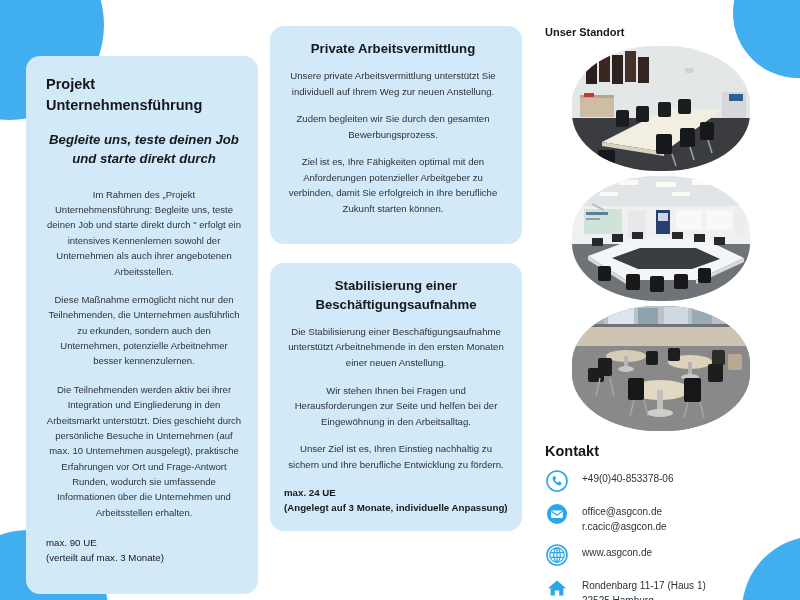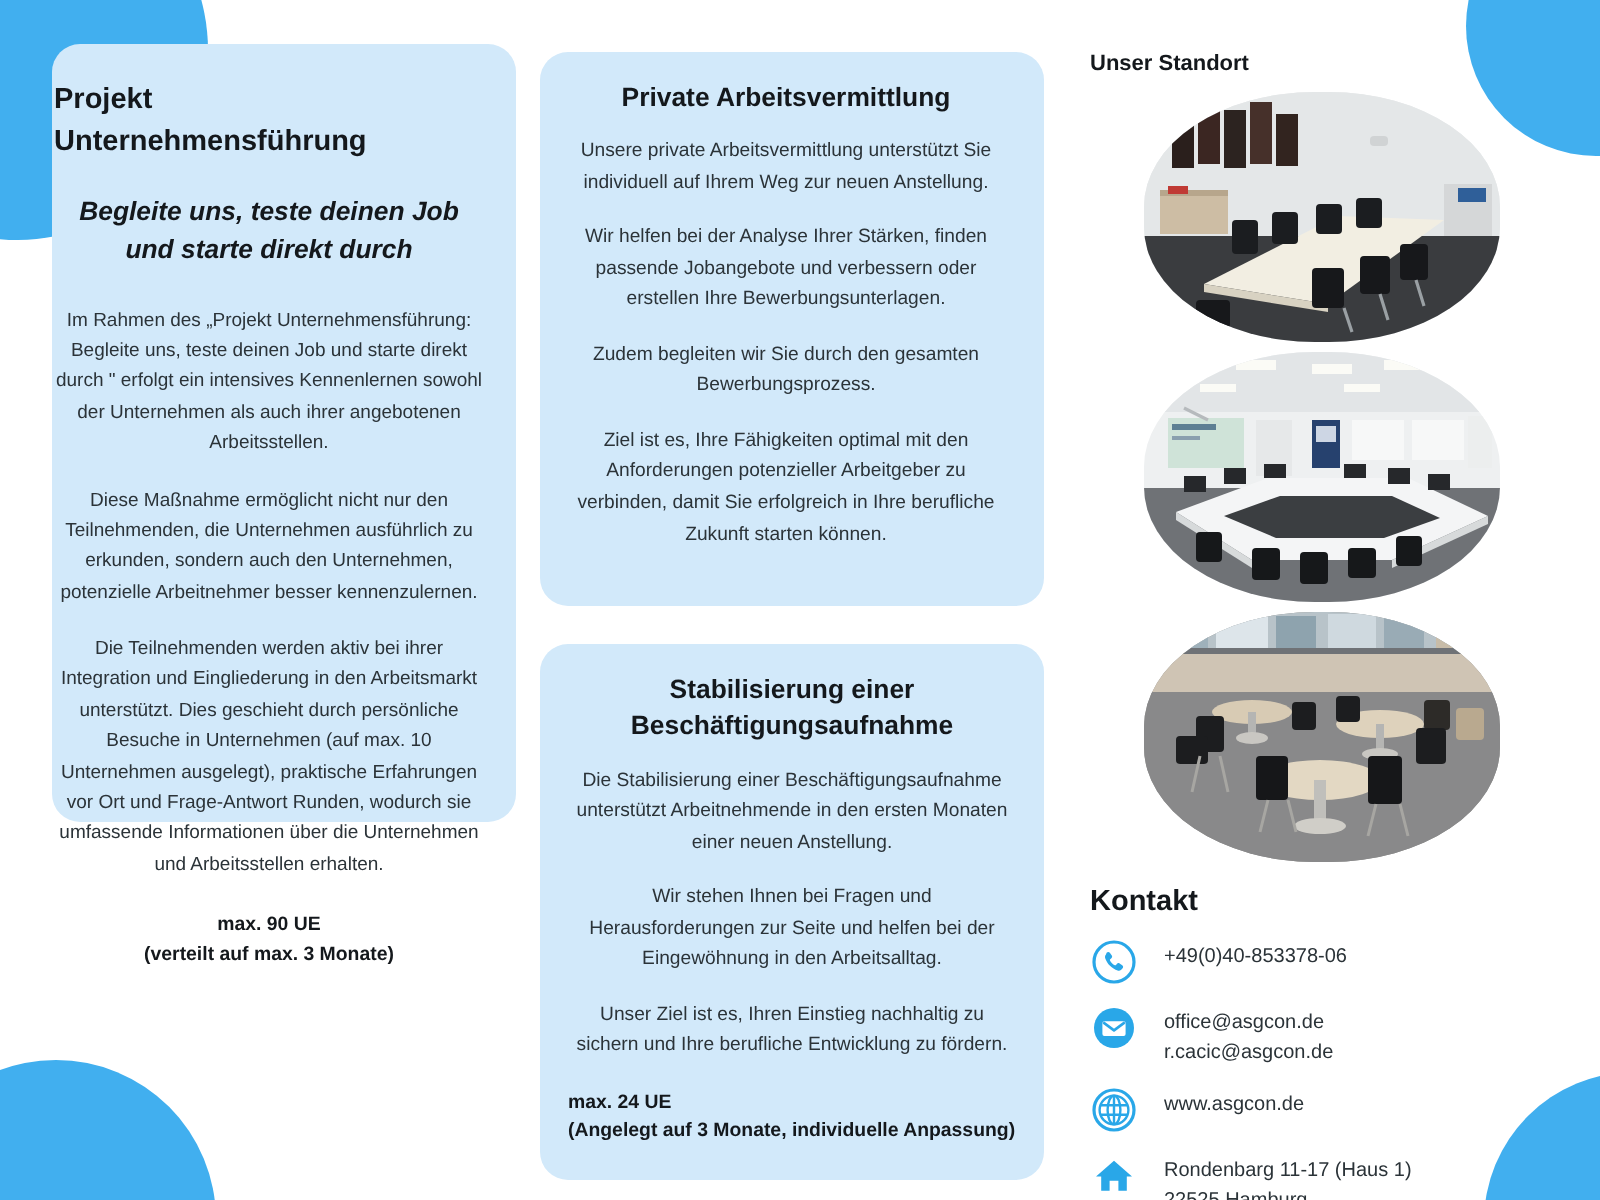--- a/index.html
+++ b/index.html
@@ -40,22 +40,23 @@
   .col-mid    { left: 270px; top: 26px;  width: 252px; }
   .col-right  { left: 545px; top: 26px;  width: 232px; }
 
   .card {
     background: #D2E9FA;
     border-radius: 14px;
     box-sizing: border-box;
   }
 
   .card-left {
-    padding: 18px 16px 22px 1px;
-    height: 389px;
+    padding: 18px 16px 22px 20px;
+    height: 538px;
+    margin-top: 34px;
   }
   .card-mid-1 {
     padding: 14px 20px 16px 14px;
     margin-bottom: 19px;
   }
   .card-mid-2 {
     padding: 14px 14px 16px 14px;
   }
 
   h1.title {
@@ -97,24 +98,24 @@
     margin: 0 0 12px 0;
     font-size: 9.6px;
     line-height: 1.62;
     color: #2b3338;
     text-align: center;
   }
 
   .note {
     margin: 16px 0 0 0;
     font-size: 9.7px;
-    font-weight: bold;
+    font-weight: normal;
     line-height: 1.5;
     color: #14181c;
-    text-align: center;
+    text-align: left;
   }
   .note-mid {
     margin: 14px 0 0 0;
     font-size: 9.7px;
     font-weight: bold;
     line-height: 1.5;
     color: #14181c;
     text-align: left;
   }
 
@@ -185,21 +186,20 @@
       <div class="note" style="white-space: pre-line;">max. 90 UE
 (verteilt auf max. 3 Monate)</div>
     </div>
   </div>
 
   <div class="col col-mid">
 
     <div class="card card-mid-1">
       <h2 class="card-title">Private Arbeitsvermittlung</h2>
       <p class="body-mid">Unsere private Arbeitsvermittlung unterstützt Sie individuell auf Ihrem Weg zur neuen Anstellung.</p>
-      <p class="body-mid">Wir helfen bei der Analyse Ihrer Stärken, finden passende Jobangebote und verbessern oder erstellen Ihre Bewerbungsunterlagen.</p>
       <p class="body-mid">Zudem begleiten wir Sie durch den gesamten Bewerbungsprozess.</p>
       <p class="body-mid">Ziel ist es, Ihre Fähigkeiten optimal mit den Anforderungen potenzieller Arbeitgeber zu verbinden, damit Sie erfolgreich in Ihre berufliche Zukunft starten können.</p>
     </div>
 
     <div class="card card-mid-2">
       <h2 class="card-title">Stabilisierung einer Beschäftigungsaufnahme</h2>
       <p class="body-mid">Die Stabilisierung einer Beschäftigungsaufnahme unterstützt Arbeitnehmende in den ersten Monaten einer neuen Anstellung.</p>
       <p class="body-mid">Wir stehen Ihnen bei Fragen und Herausforderungen zur Seite und helfen bei der Eingewöhnung in den Arbeitsalltag.</p>
       <p class="body-mid">Unser Ziel ist es, Ihren Einstieg nachhaltig zu sichern und Ihre berufliche Entwicklung zu fördern.</p>
       <div class="note-mid" style="white-space: pre-line;">max. 24 UE

